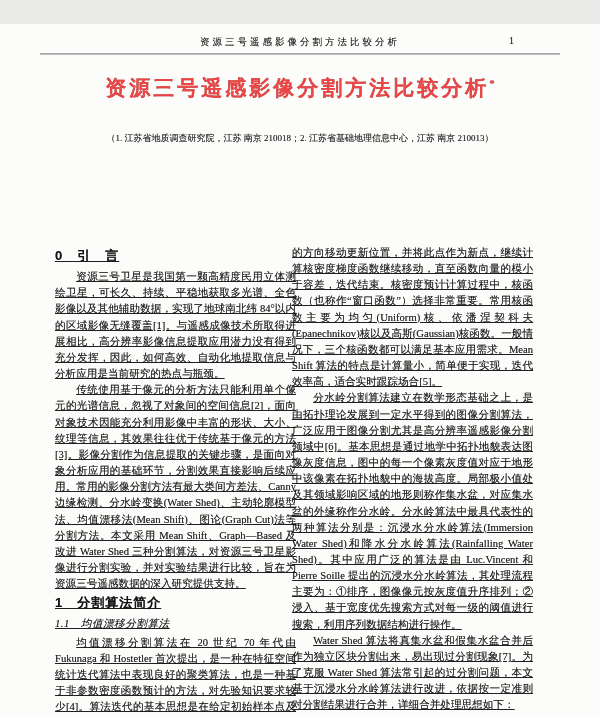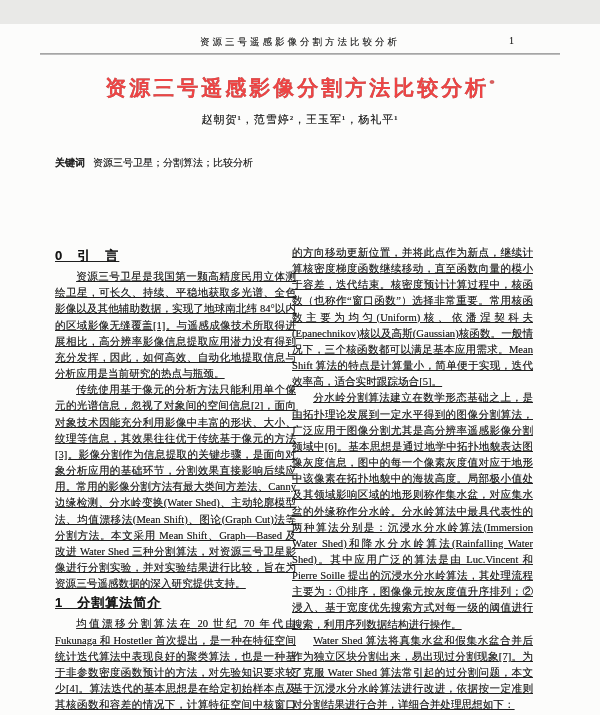--- a/index.html
+++ b/index.html
@@ -75,31 +75,31 @@
 <body>
 
 <div class="page">
 
   <div class="running-head">资源三号遥感影像分割方法比较分析</div>
   <div class="page-num">1</div>
   <div class="head-rule"></div>
 
   <div class="title"><span>资源三号遥感影像分割方法比较分析</span><sup>*</sup></div>
 
-  <div class="authors">赵朝贺¹，范雪婷²，王玉军¹，杨礼平¹</div>
+  <div class="affiliation">（1. 江苏省地质调查研究院，江苏 南京 210018；2. 江苏省基础地理信息中心，江苏 南京 210013）</div>
 
   <div class="front-matter">
-    <p><span class="lbl">关键词</span><span>资源三号卫星；分割算法；比较分析</span></p>
   </div>
 
   <div class="col col-left">
     <h2 class="sec">0　引　言</h2>
     <p>资源三号卫星是我国第一颗高精度民用立体测绘卫星，可长久、持续、平稳地获取多光谱、全色影像以及其他辅助数据，实现了地球南北纬 84°以内的区域影像无缝覆盖[1]。与遥感成像技术所取得进展相比，高分辨率影像信息提取应用潜力没有得到充分发挥，因此，如何高效、自动化地提取信息与分析应用是当前研究的热点与瓶颈。</p>
     <p>传统使用基于像元的分析方法只能利用单个像元的光谱信息，忽视了对象间的空间信息[2]，面向对象技术因能充分利用影像中丰富的形状、大小、纹理等信息，其效果往往优于传统基于像元的方法[3]。影像分割作为信息提取的关键步骤，是面向对象分析应用的基础环节，分割效果直接影响后续应用。常用的影像分割方法有最大类间方差法、Canny 边缘检测、分水岭变换(Water Shed)、主动轮廓模型法、均值漂移法(Mean Shift)、图论(Graph Cut)法等分割方法。本文采用 Mean Shift、Graph—Based 及改进 Water Shed 三种分割算法，对资源三号卫星影像进行分割实验，并对实验结果进行比较，旨在为资源三号遥感数据的深入研究提供支持。</p>
     <h2 class="sec">1　分割算法简介</h2>
+    <h3 class="subsec">1.1　均值漂移分割算法</h3>
     <p>均值漂移分割算法在 20 世纪 70 年代由 Fukunaga 和 Hostetler 首次提出，是一种在特征空间统计迭代算法中表现良好的聚类算法，也是一种基于非参数密度函数预计的方法，对先验知识要求较少[4]。算法迭代的基本思想是在给定初始样本点及其核函数和容差的情况下，计算特征空间中核窗口内数据点的密度梯度函数，沿 Mean Shift 梯度增大</p>
   </div>
 
   <div class="col col-right">
     <p class="no-indent">的方向移动更新位置，并将此点作为新点，继续计算核密度梯度函数继续移动，直至函数向量的模小于容差，迭代结束。核密度预计计算过程中，核函数（也称作“窗口函数”）选择非常重要。常用核函数主要为均匀(Uniform)核、依潘涅契科夫(Epanechnikov)核以及高斯(Gaussian)核函数。一般情况下，三个核函数都可以满足基本应用需求。Mean Shift 算法的特点是计算量小，简单便于实现，迭代效率高，适合实时跟踪场合[5]。</p>
     <p>分水岭分割算法建立在数学形态基础之上，是由拓扑理论发展到一定水平得到的图像分割算法，广泛应用于图像分割尤其是高分辨率遥感影像分割领域中[6]。基本思想是通过地学中拓扑地貌表达图像灰度信息，图中的每一个像素灰度值对应于地形中该像素在拓扑地貌中的海拔高度。局部极小值处及其领域影响区域的地形则称作集水盆，对应集水盆的外缘称作分水岭。分水岭算法中最具代表性的两种算法分别是：沉浸水分水岭算法(Immersion Water Shed)和降水分水岭算法(Rainfalling Water Shed)。其中应用广泛的算法是由 Luc.Vincent 和 Pierre Soille 提出的沉浸水分水岭算法，其处理流程主要为：①排序，图像像元按灰度值升序排列；②浸入、基于宽度优先搜索方式对每一级的阈值进行搜索，利用序列数据结构进行操作。</p>
     <p>Water Shed 算法将真集水盆和假集水盆合并后作为独立区块分割出来，易出现过分割现象[7]。为了克服 Water Shed 算法常引起的过分割问题，本文基于沉浸水分水岭算法进行改进，依据按一定准则对分割结果进行合并，详细合并处理思想如下：</p>
 
   </div>
 

